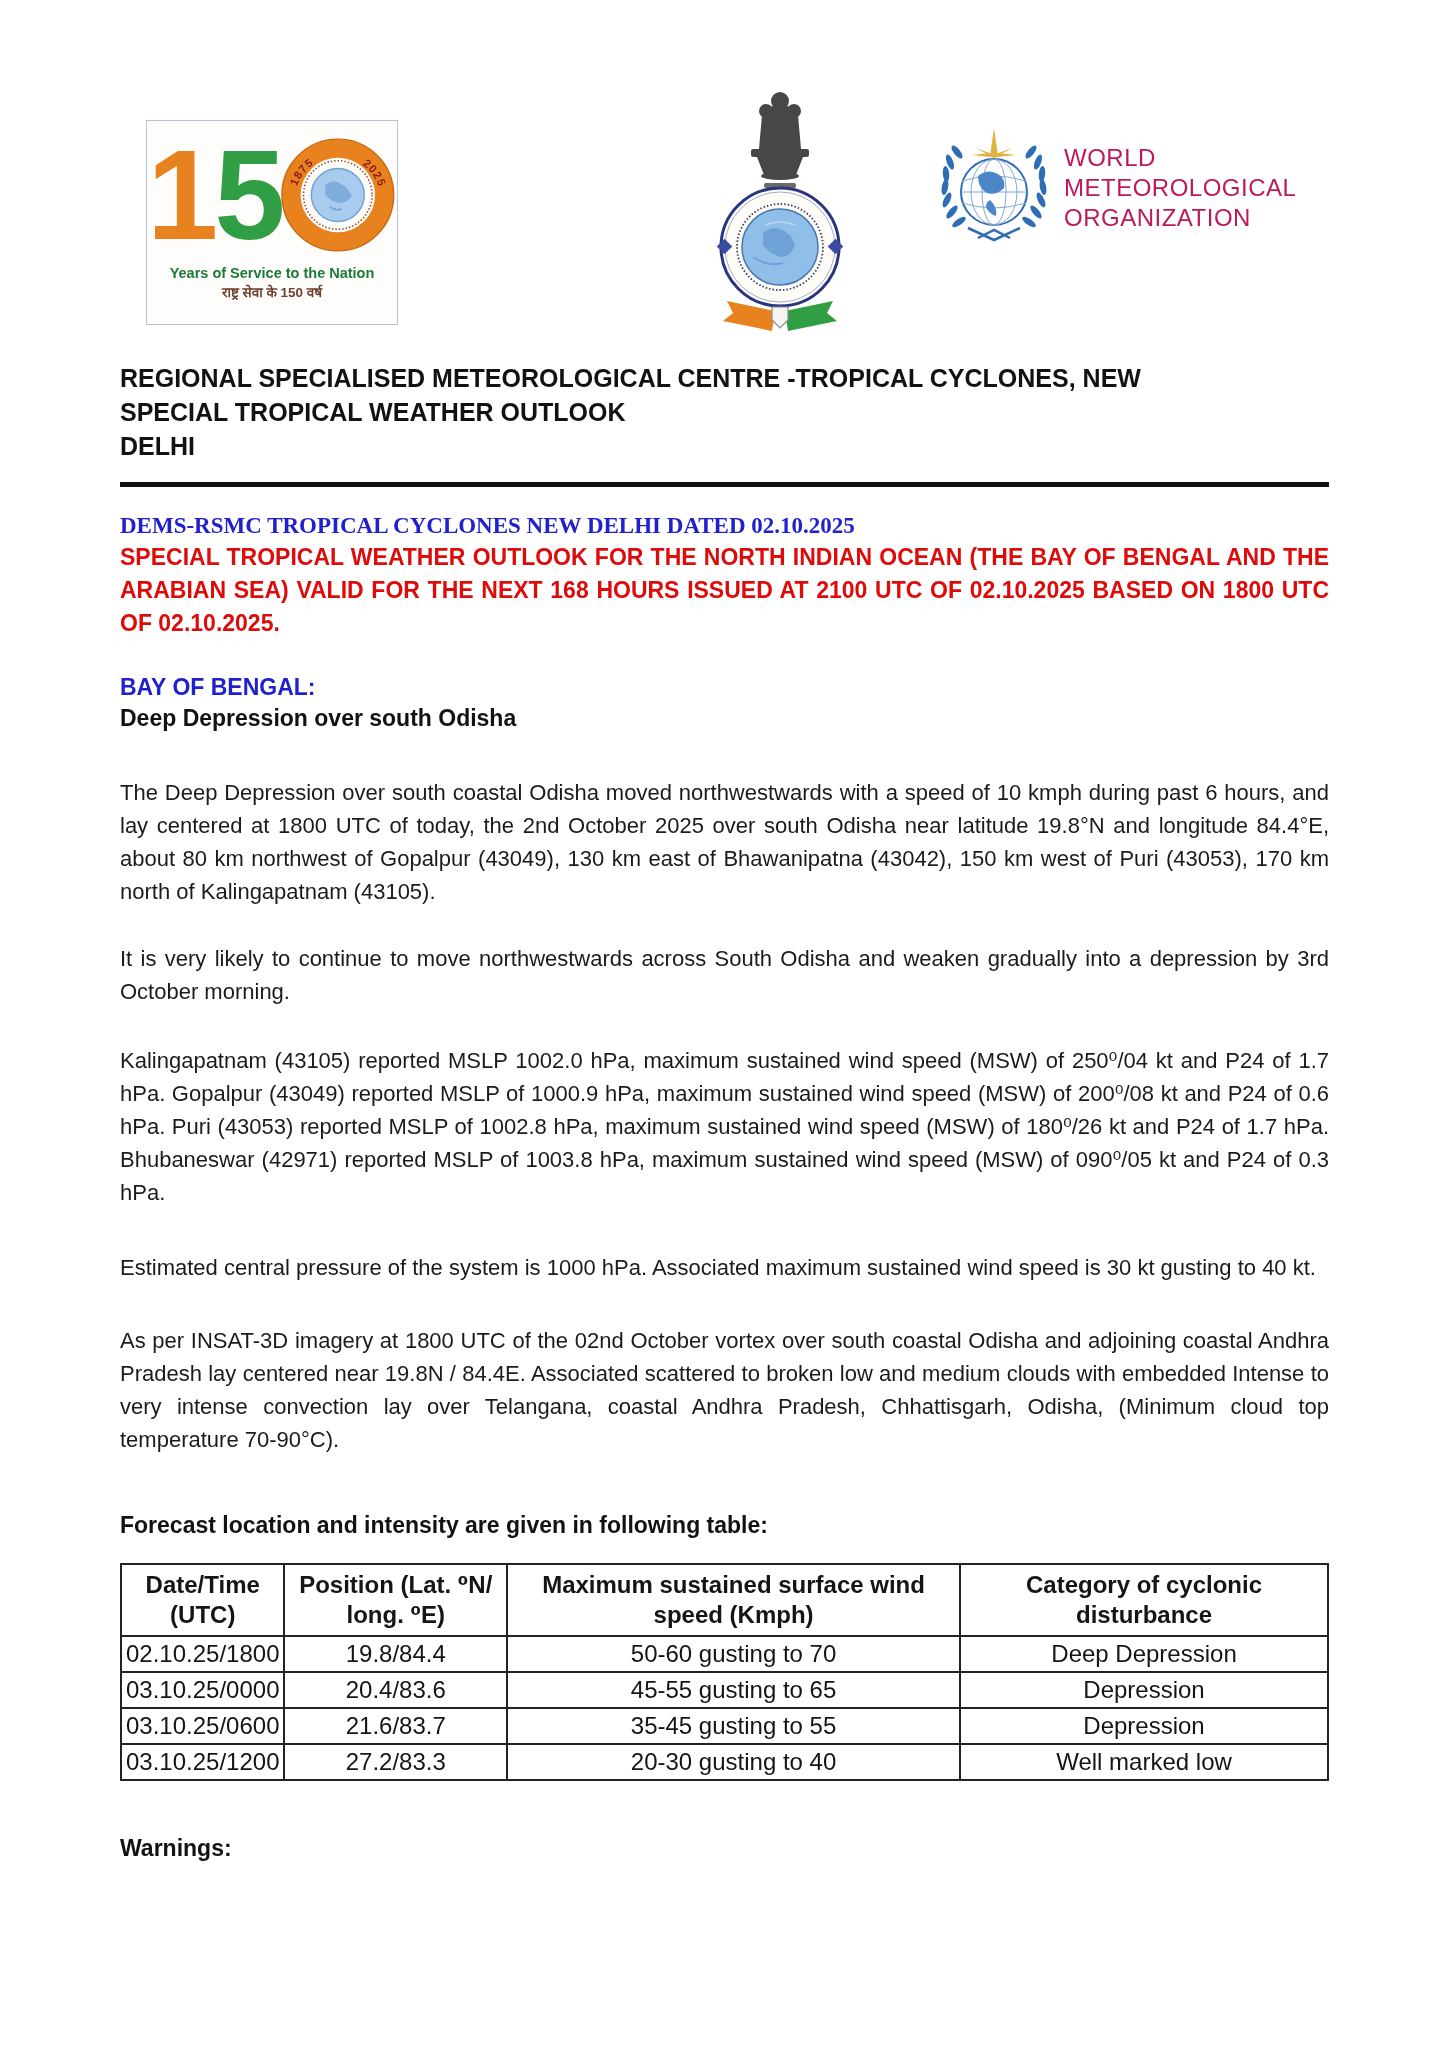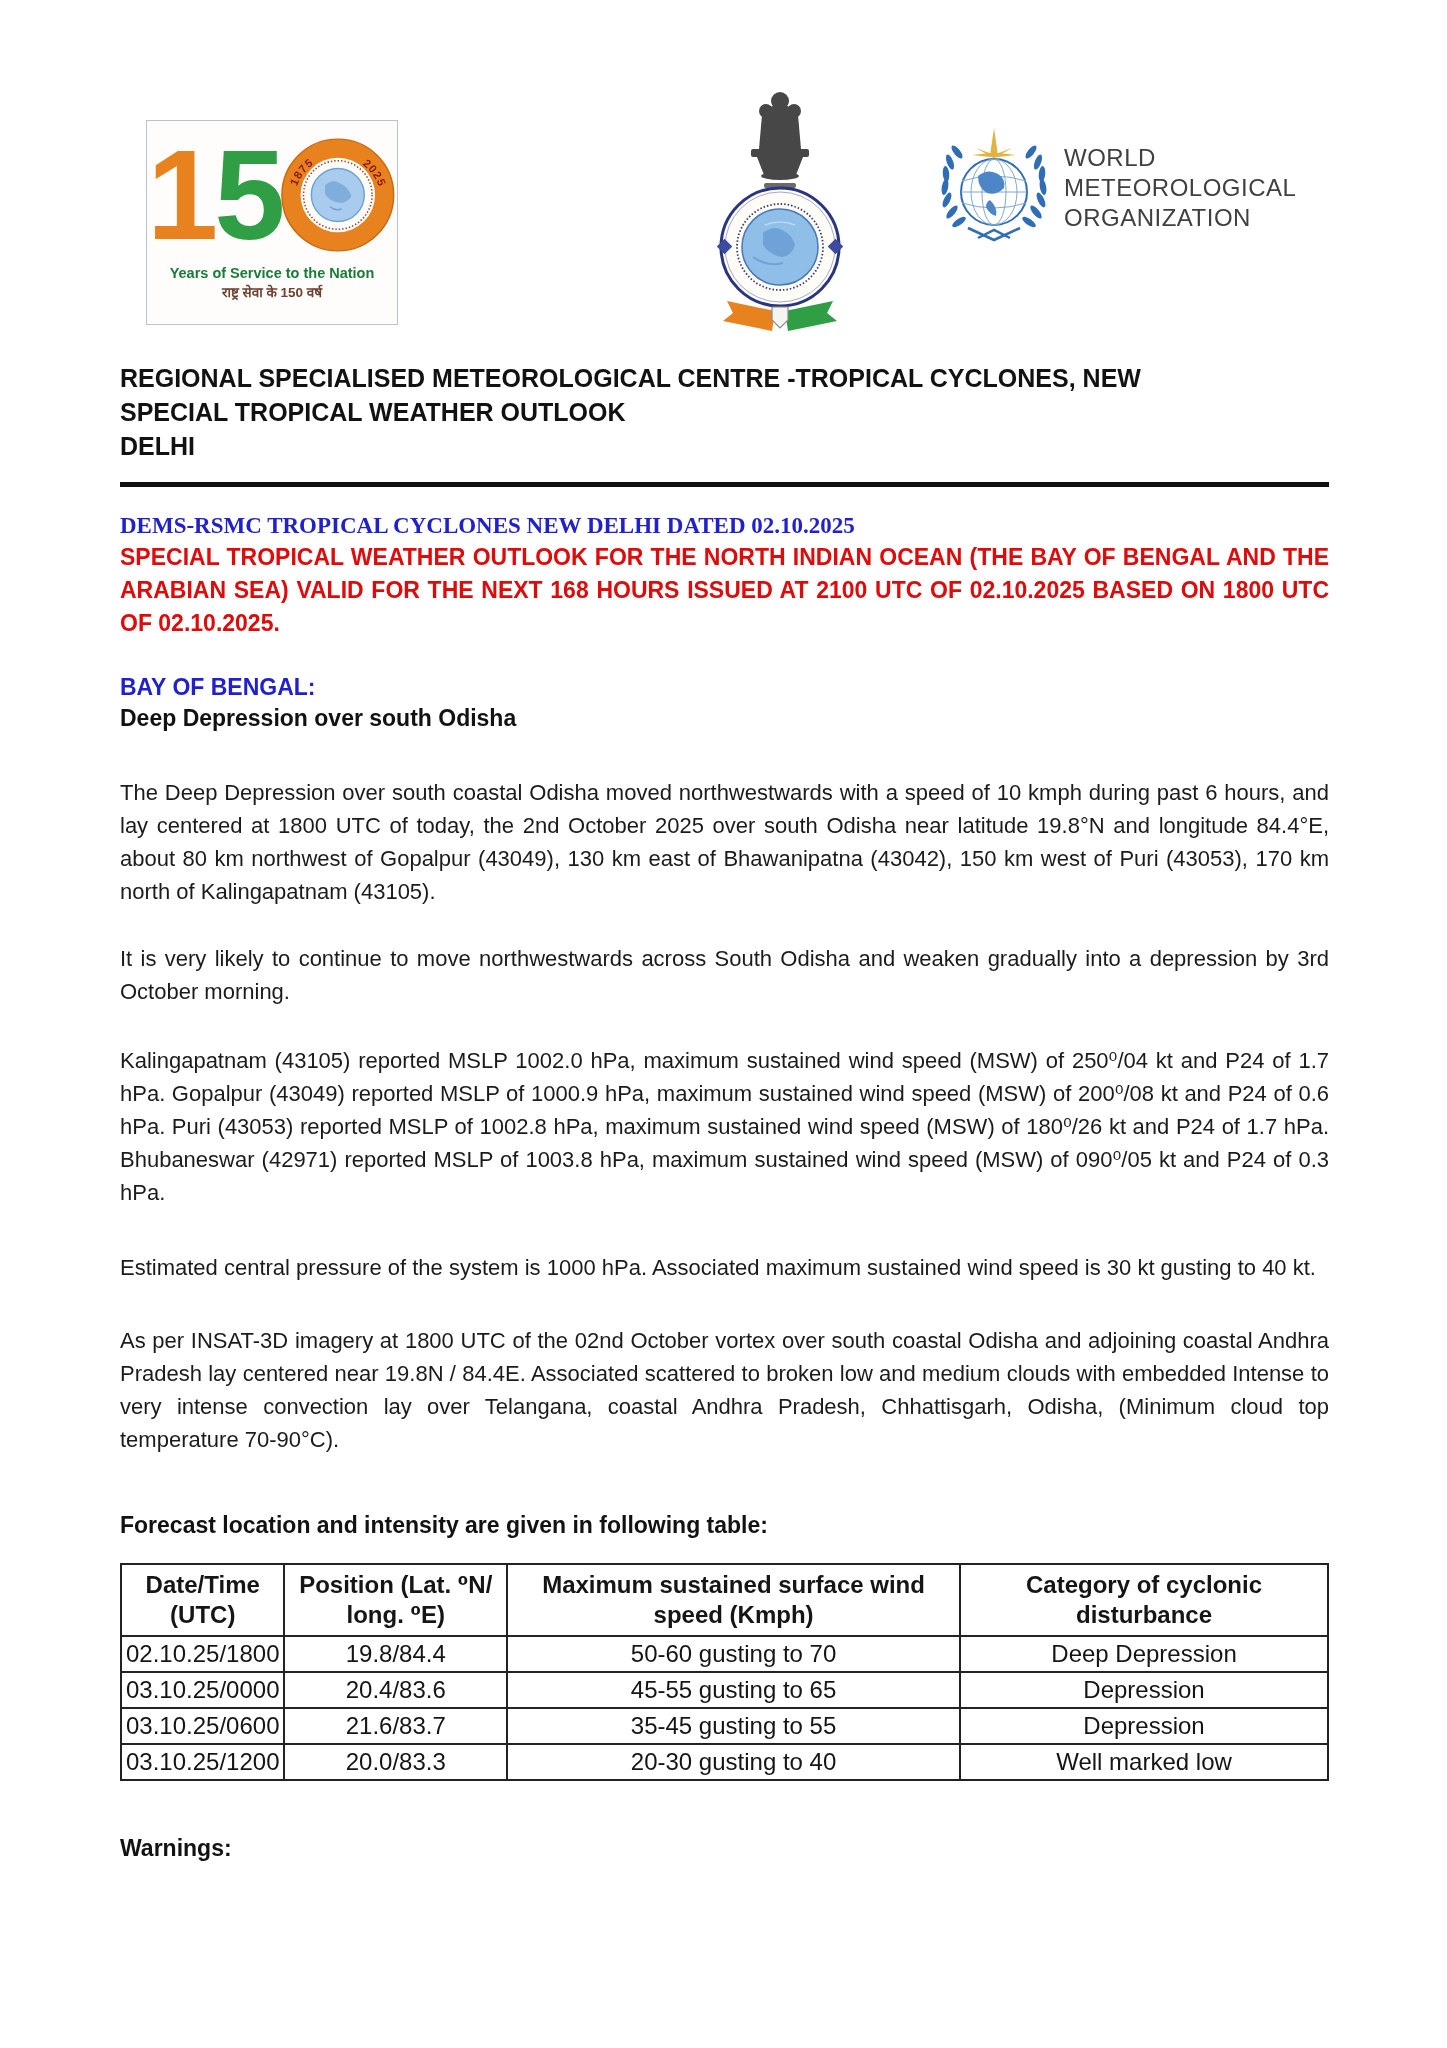--- a/index.html
+++ b/index.html
@@ -15,21 +15,21 @@
     border:1px solid #b9c3d6;background:#fffdfb;box-sizing:border-box;text-align:center;padding-top:10px;}
   .logo150-digits{display:flex;align-items:center;justify-content:center;height:128px;}
   .logo150-digits .d1{font-size:128px;font-weight:800;color:#e8821e;line-height:120px;letter-spacing:-6px;}
   .logo150-digits .d5{font-size:128px;font-weight:800;color:#2f9e44;line-height:120px;margin-left:2px;}
   .logo150-digits svg{margin-left:-6px;}
   .logo150-cap1{font-size:14.5px;font-weight:bold;color:#1a7a38;margin-top:6px;}
   .logo150-cap2{font-size:13.5px;font-weight:bold;color:#6d4030;margin-top:2px;}
 
   .emblem{position:absolute;left:585px;top:75px;width:150px;height:260px;}
   .wmo{position:absolute;left:818px;top:128px;display:flex;align-items:center;}
-  .wmo-text{margin-left:14px;font-size:24px;line-height:30px;color:#404040;letter-spacing:0.5px;}
+  .wmo-text{margin-left:14px;font-size:24px;line-height:30px;color:#be185d;letter-spacing:0.5px;}
 
   
   .title-block{margin-top:26px;font-weight:bold;font-size:25px;line-height:34px;color:#121212;}
   .rule{border:none;border-top:5px solid #101010;margin:19px 0 0 0;}
 
   
   .blue{color:#2121cc;}
   .red{color:#de0b0b;}
   .lead-line{margin-top:26px;font-size:23px;font-weight:bold;font-family:Liberation Serif, serif;}
   .red-para{margin-top:2px;font-size:23px;font-weight:bold;line-height:33px;text-align:justify;}
@@ -205,21 +205,21 @@
         <td>Depression</td>
       </tr>
       <tr>
         <td>03.10.25/0600</td>
         <td>21.6/83.7</td>
         <td>35-45 gusting to 55</td>
         <td>Depression</td>
       </tr>
       <tr>
         <td>03.10.25/1200</td>
-        <td>20.0/83.3</td>
+        <td>27.2/83.3</td>
         <td>20-30 gusting to 40</td>
         <td>Well marked low</td>
       </tr>
     </tbody>
   </table>
 
   <div class="warnings">Warnings:</div>
 
 </div>
 

